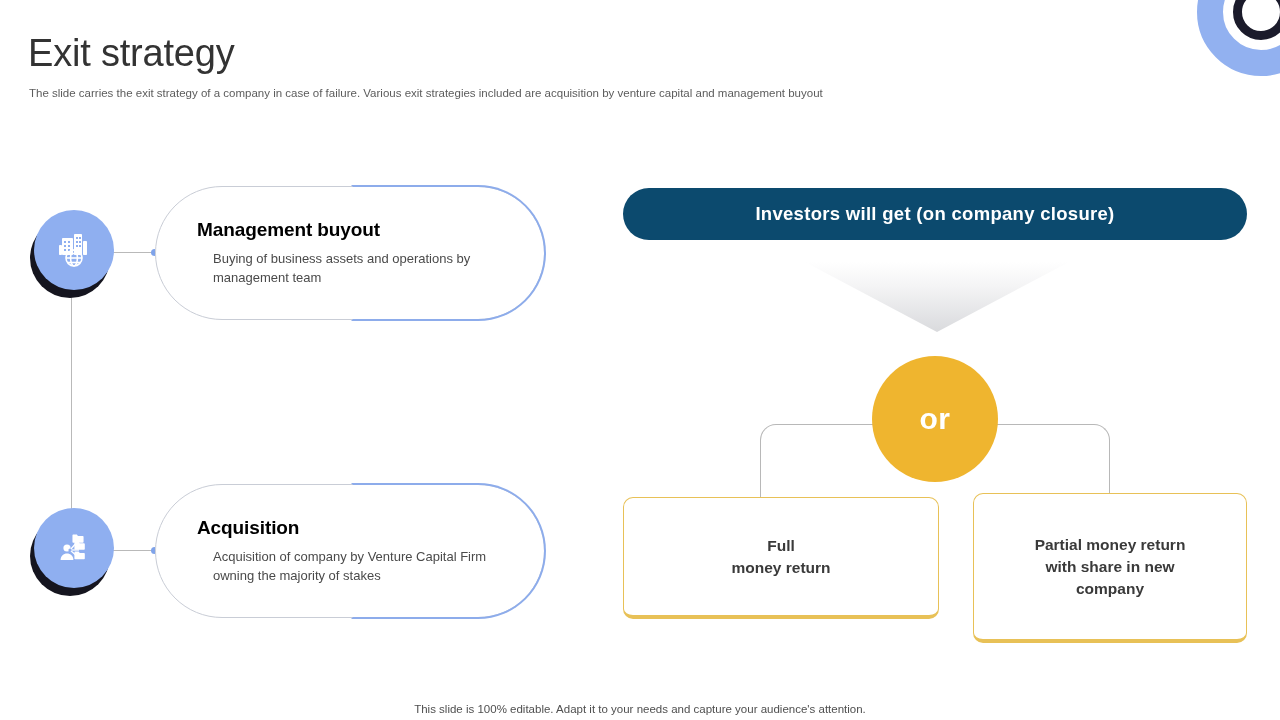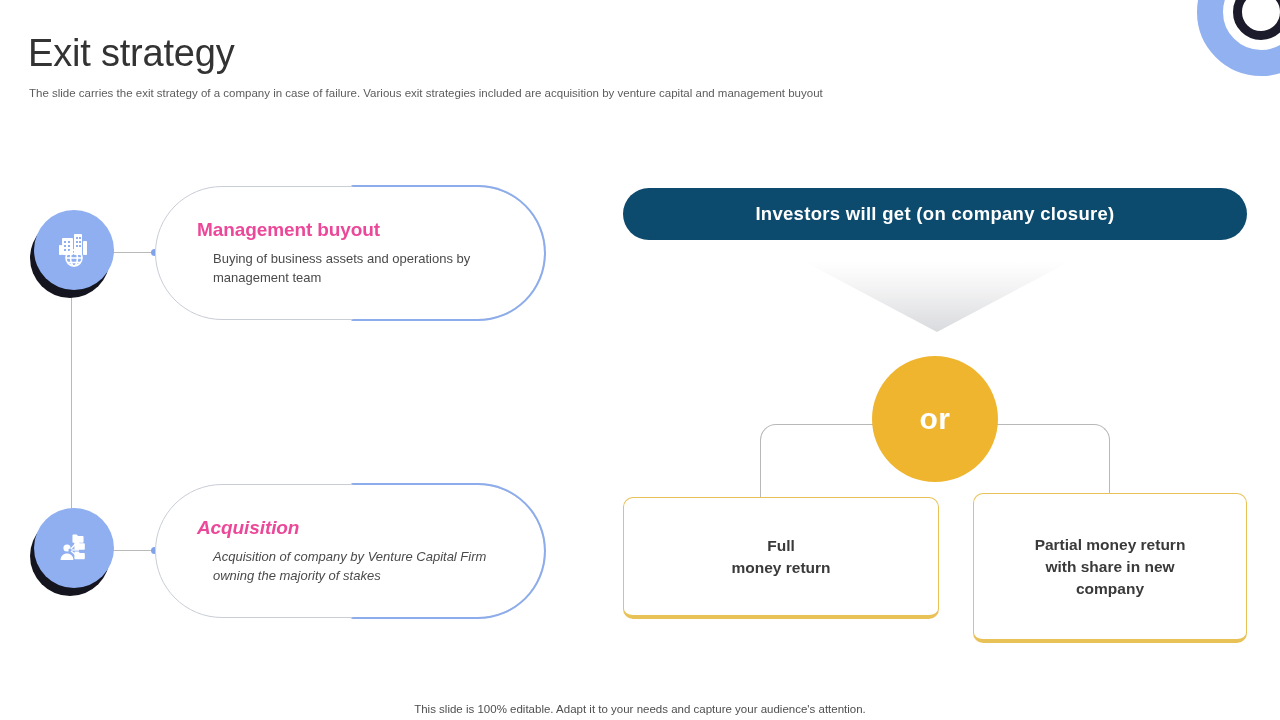--- a/index.html
+++ b/index.html
@@ -126,33 +126,33 @@
     box-sizing: border-box;
   }
   .pill .body {
     position: absolute;
     left: 42px; right: 58px; top: 50%;
     transform: translateY(-50%);
   }
   .pill-title {
     font-size: 19px;
     font-weight: bold;
-    color: #ec4899;
+    color: #000000;
     letter-spacing: -0.1px;
     margin-bottom: 9px;
   }
   .pill-desc {
     font-size: 13px;
     color: #4a4a4a;
     line-height: 18.5px;
     margin-left: 16px;
   }
 
   .pill-1 { left: 155px; top: 186px; width: 390px; height: 134px; }
-  .pill-2 { left: 155px; top: 484px; width: 390px; height: 134px; font-style: italic; }
+  .pill-2 { left: 155px; top: 484px; width: 390px; height: 134px; }
 
   
   .right-col { position: absolute; left: 600px; top: 0; width: 680px; height: 720px; }
 
   .banner {
     position: absolute;
     left: 23px; top: 188px;
     width: 624px; height: 52px;
     background: #0c4a6e;
     border-radius: 26px;

